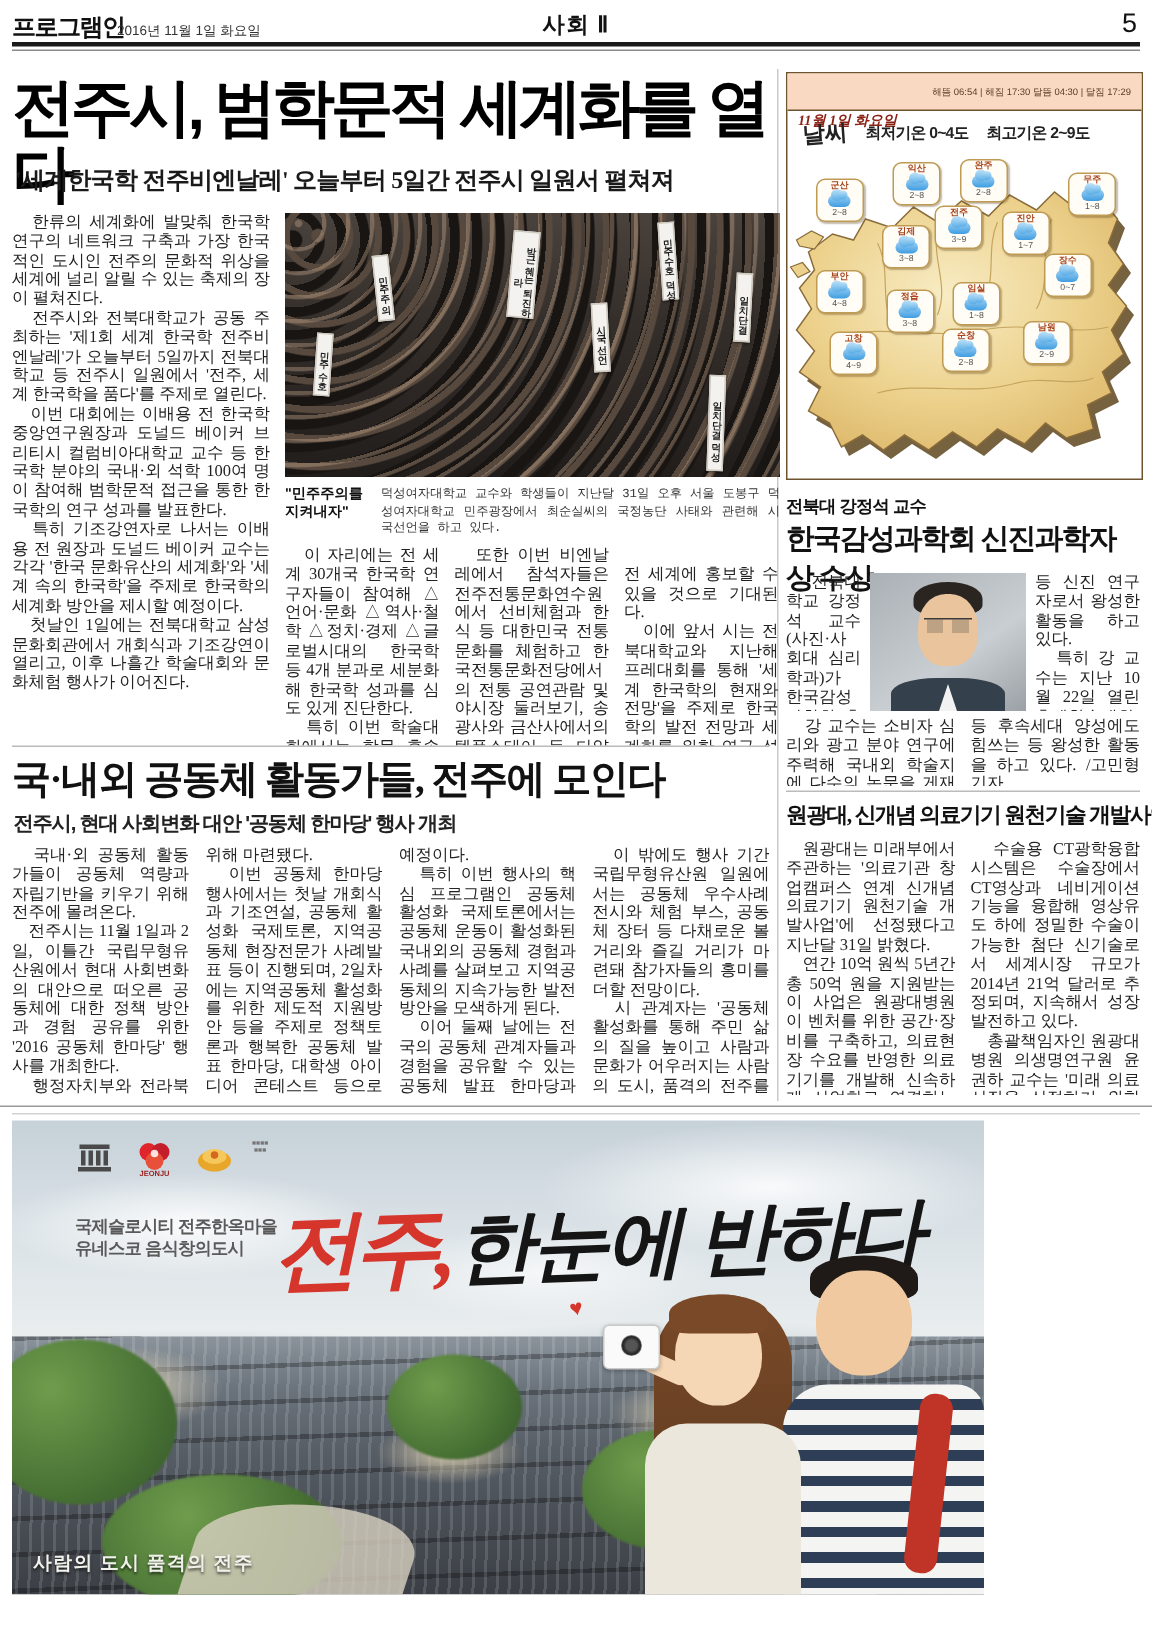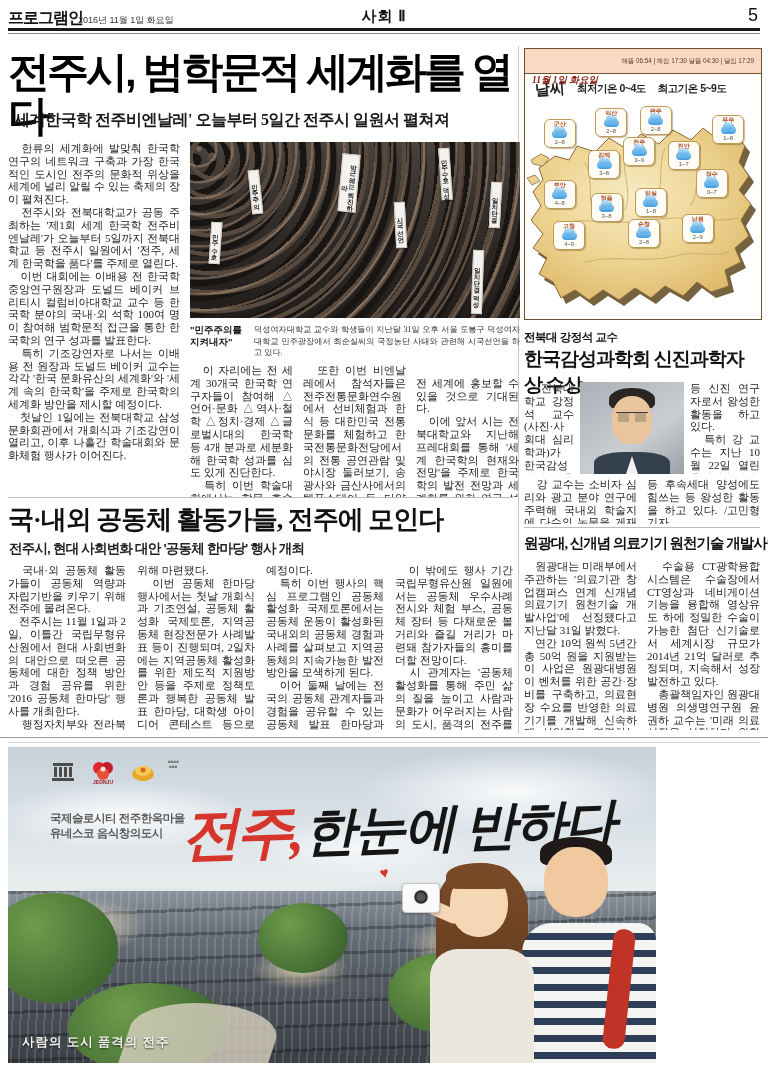--- a/index.html
+++ b/index.html
@@ -30,21 +30,21 @@
     background:
       repeating-radial-gradient(circle at 9px 7px, rgba(214,180,150,.35) 0 2px, transparent 3px 16px),
       repeating-radial-gradient(circle at 22px 15px, #57493e 0 4px, transparent 5px 19px),
       repeating-radial-gradient(circle at 5px 18px, #191513 0 6px, transparent 7px 15px),
       linear-gradient(180deg,#4a423c 0%,#352f2b 40%,#211d1b 100%);}
   .sign{position:absolute;background:#f4f2ee;color:#1c1c1c;border:1px solid #cfcabf;
     writing-mode:vertical-rl;font-family:"Liberation Sans",sans-serif;font-weight:bold;
     font-size:6.5px;line-height:7px;padding:2px 1px;text-align:center;box-shadow:0 1px 2px rgba(0,0,0,.5);}
   .caption{left:190px;top:324px;width:330px;display:flex;gap:8px;}
   .cap-label{width:56px;font-family:"Liberation Sans",sans-serif;font-weight:900;font-size:9.5px;color:#111;line-height:12px;}
-  .cap-text{flex:1;font-family:Liberation Serif, serif;font-size:8.2px;line-height:11.5px;color:#333;text-align:justify;}
+  .cap-text{flex:1;font-family:Liberation Mono, monospace;font-size:8.2px;line-height:11.5px;color:#333;text-align:justify;}
 
   .vdiv{left:518px;top:46px;height:688px;border-left:1px solid #c9c9c9;}
   .hdiv-left{left:8px;top:497px;width:505px;border-top:1px solid #bbb;}
   .hdiv-right{left:524px;top:527px;width:236px;border-top:1px solid #bbb;}
 
   
   .wbox{left:524px;top:48px;width:236px;height:270px;border:1.5px solid #6e532f;background:#fff;}
   .whead{height:24px;background:#f9d9c2;border-bottom:1.5px solid #6e532f;display:flex;align-items:center;padding:0 7px;gap:6px;}
   .wdate{font-style:italic;font-weight:900;font-size:9.5px;color:#8b2317;font-family:"Liberation Serif",serif;margin-top:39px;}
   .wsun{margin-left:auto;font-size:6.3px;color:#5a3b22;font-family:"Liberation Sans",sans-serif;white-space:nowrap;}
@@ -190,21 +190,21 @@
   </div>
 
   <div class="abs wbox">
     <div class="whead">
       <span class="wdate">11월 1일 화요일</span>
       <span class="wsun">해뜸 06:54 | 해짐 17:30    달뜸 04:30 | 달짐 17:29</span>
     </div>
     <div class="wrow">
       <span class="wlabel">날씨</span>
       <span class="wtemp">최저기온 0~4도</span>
-      <span class="wtemp">최고기온 5~9도</span>
+      <span class="wtemp">최고기온 2~9도</span>
     </div>
     <div class="wmap">
       <svg width="234" height="216" viewBox="0 0 234 216">
         <defs>
           <radialGradient id="gold" cx="45%" cy="40%" r="75%">
             <stop offset="0%" stop-color="#f8ecc4"></stop>
             <stop offset="55%" stop-color="#ecd18c"></stop>
             <stop offset="100%" stop-color="#d9b262"></stop>
           </radialGradient>
         </defs>

